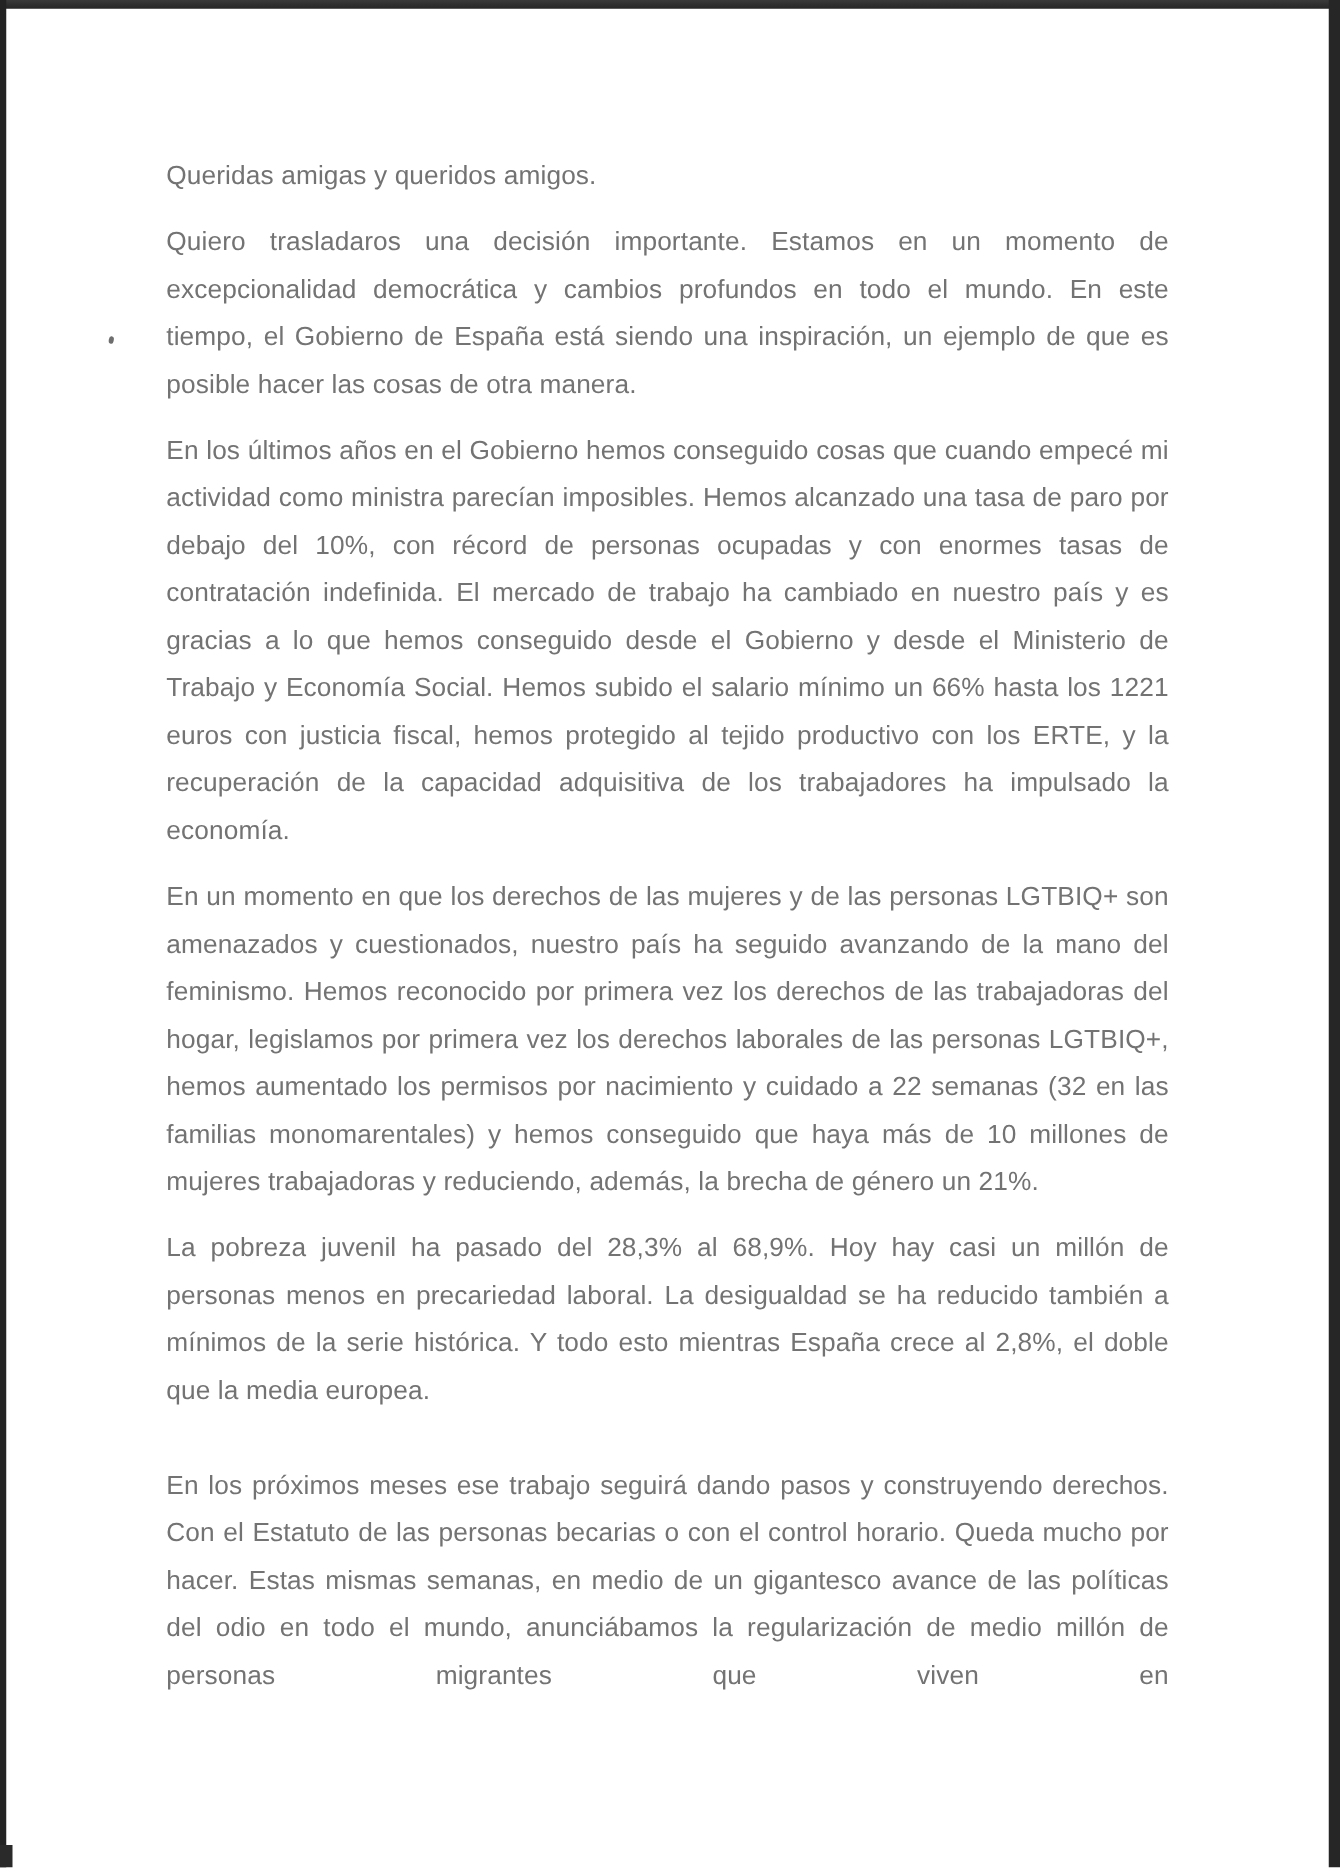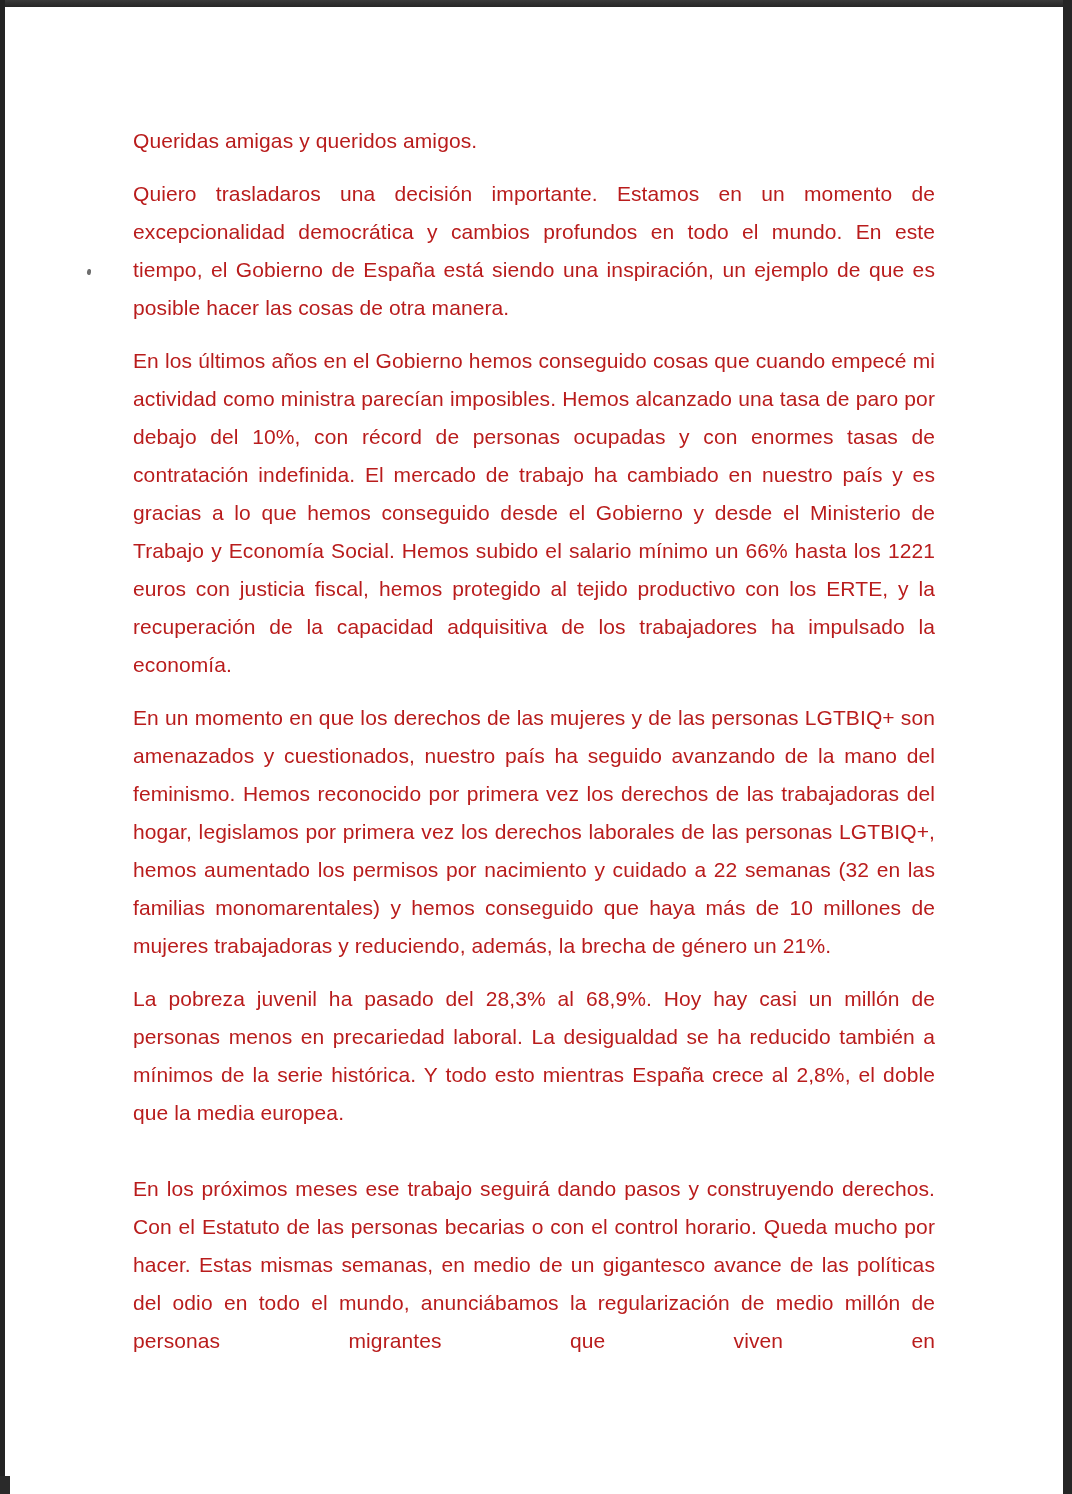--- a/index.html
+++ b/index.html
@@ -48,21 +48,21 @@
     border-radius: 50% 50% 40% 60%;
     background: #4a4a4a;
     transform: rotate(12deg);
     opacity: .8;
   }
   .letter-body {
     position: absolute;
     left: 133px;
     top: 122px;
     width: 802px;
-    color: #b91c1c;
+    color: #737373;
     font-size: 21px;
     line-height: 38px;
     letter-spacing: 0.1px;
   }
   .letter-body p {
     margin: 0 0 15px 0;
     text-align: justify;
     text-justify: inter-word;
   }
   .letter-body p.salutation {

